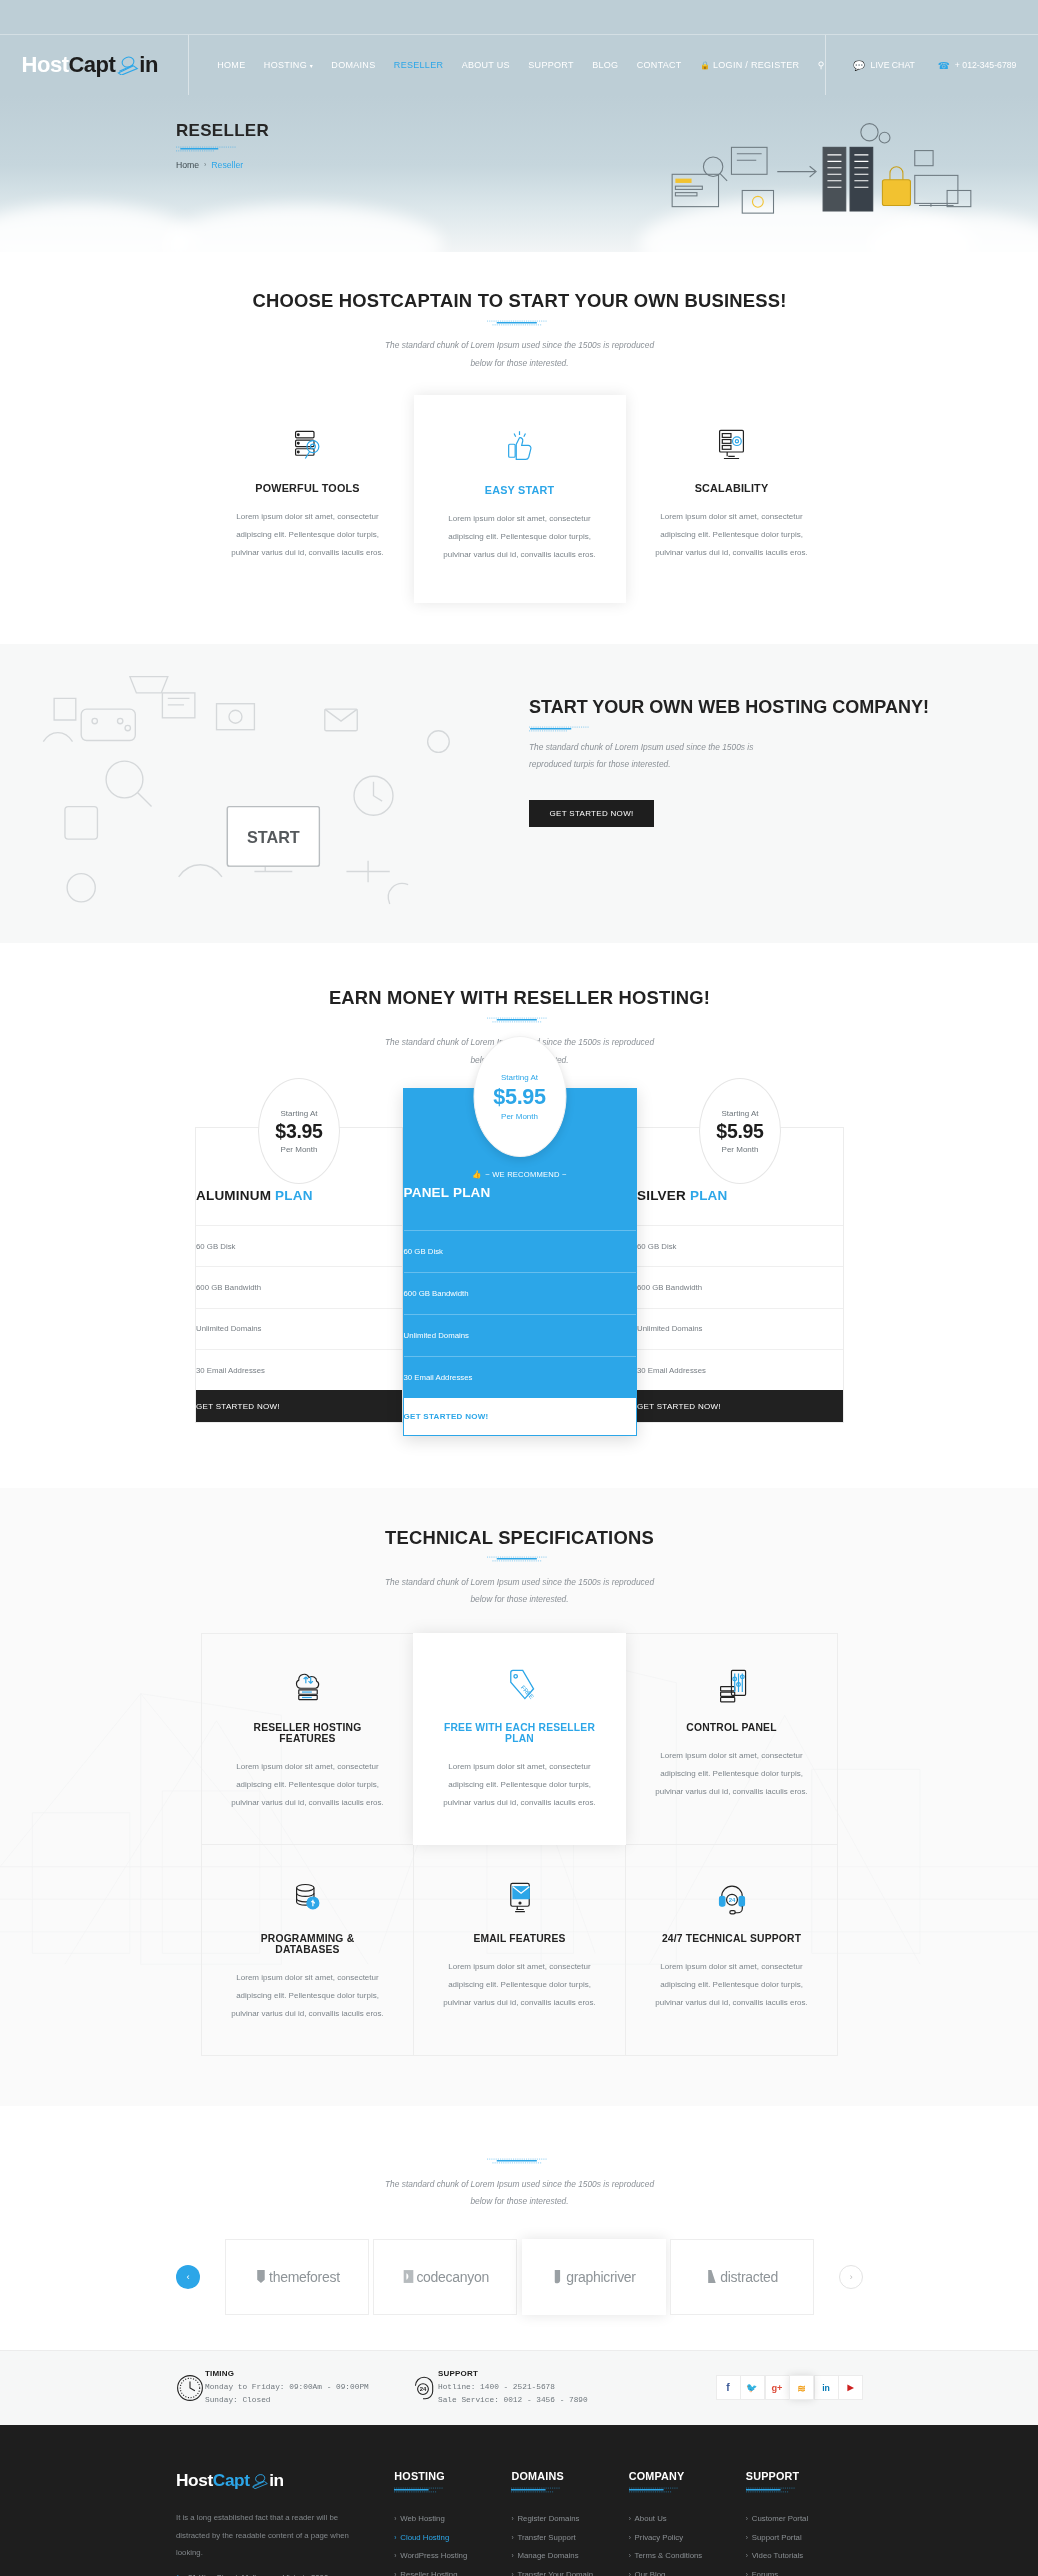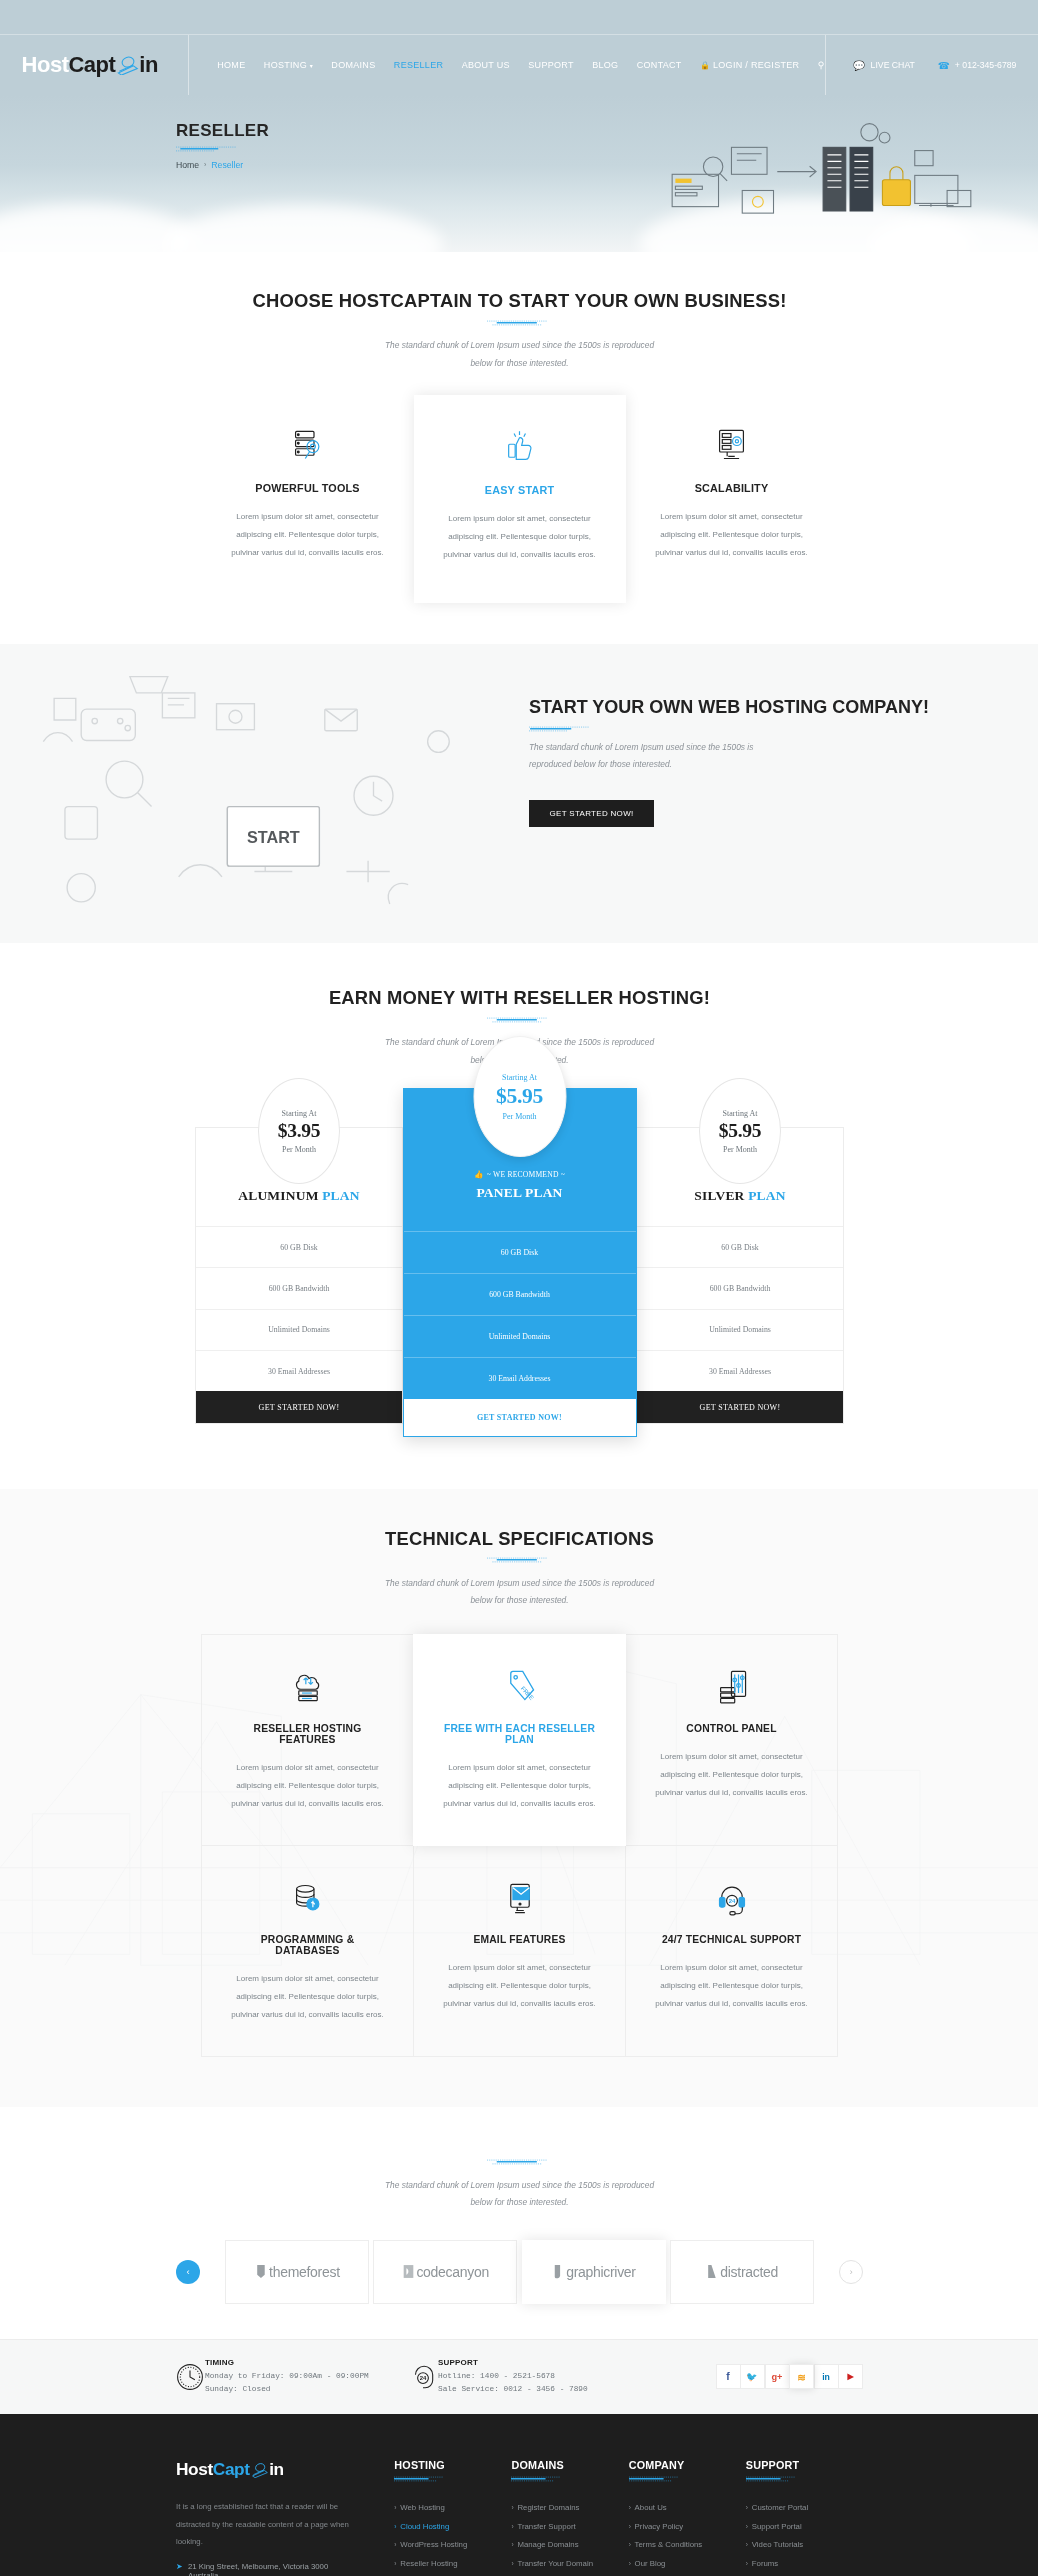--- a/index.html
+++ b/index.html
@@ -204,24 +204,22 @@
     display: flex;
     justify-content: center;
     align-items: flex-start;
     margin-top: 58px;
     position: relative;
   }
   .plan {
     width: 208px;
     border: 0.5px solid #ececec;
     background: #fff;
-    text-align: center;
     position: relative;
     padding-top: 45px;
-    font-family: Liberation Serif, serif;
   }
   .plan .badge {
     position: absolute;
     top: -50px; left: 50%;
     transform: translateX(-50%);
     width: 82px; height: 106px;
     border-radius: 50%;
     border: 0.5px solid #e6e6e6;
     background: #fff;
     display: flex; flex-direction: column;
@@ -324,21 +322,21 @@
     position: relative;
   }
   .arrow {
     width: 24px; height: 24px; border-radius: 50%;
     display: flex; align-items: center; justify-content: center;
     font-size: 9.7px; cursor: pointer; flex: none;
   }
   .arrow.prev { background: #2ca6e8; color: #fff; margin-right: 23px; }
   .arrow.next { background: #fff; color: #bfbfbf; border: 0.5px solid #e3e3e3; margin-left: 23px; }
   .logo-box {
-    width: 145px; height: 64px;
+    width: 145px; height: 76px;
     border: 0.5px solid #ededed;
     display: flex; align-items: center; justify-content: center;
     background: #fff;
     margin: 0 2.2px;
   }
   .logo-box.on { box-shadow: 0 0 13px rgba(0,0,0,.11); border-color: transparent; }
   .logo-box .lt { font-size: 14px; color: #8e9498; letter-spacing: -0.3px; display:flex; align-items:center; gap:1.6px;}
 
   
   .strip {
@@ -626,21 +624,21 @@
       <svg width="65" height="6.5" viewBox="0 0 120 12">
           <g stroke="#2ca6e8">
             <line x1="0" y1="2" x2="110" y2="2" stroke-width="1" stroke-dasharray="2 2"></line>
             <line x1="2" y1="5" x2="78" y2="5" stroke-width="2.5"></line>
             <line x1="0" y1="9" x2="70" y2="9" stroke-width="1" stroke-dasharray="2 2"></line>
           </g>
         </svg>
     </div>
     <div class="lead">
       <div>The standard chunk of Lorem Ipsum used since the 1500s is</div>
-      <div>reproduced below for those interested.</div>
+      <div>reproduced turpis for those interested.</div>
     </div>
     <a href="#" class="btn-dark">GET STARTED NOW!</a>
   </div>
 </div>
 
 <div class="pricing-wrap">
   <div class="wrap">
     <div class="sec-head">
       <h2>EARN MONEY WITH RESELLER HOSTING!</h2>
       <div class="sep">

